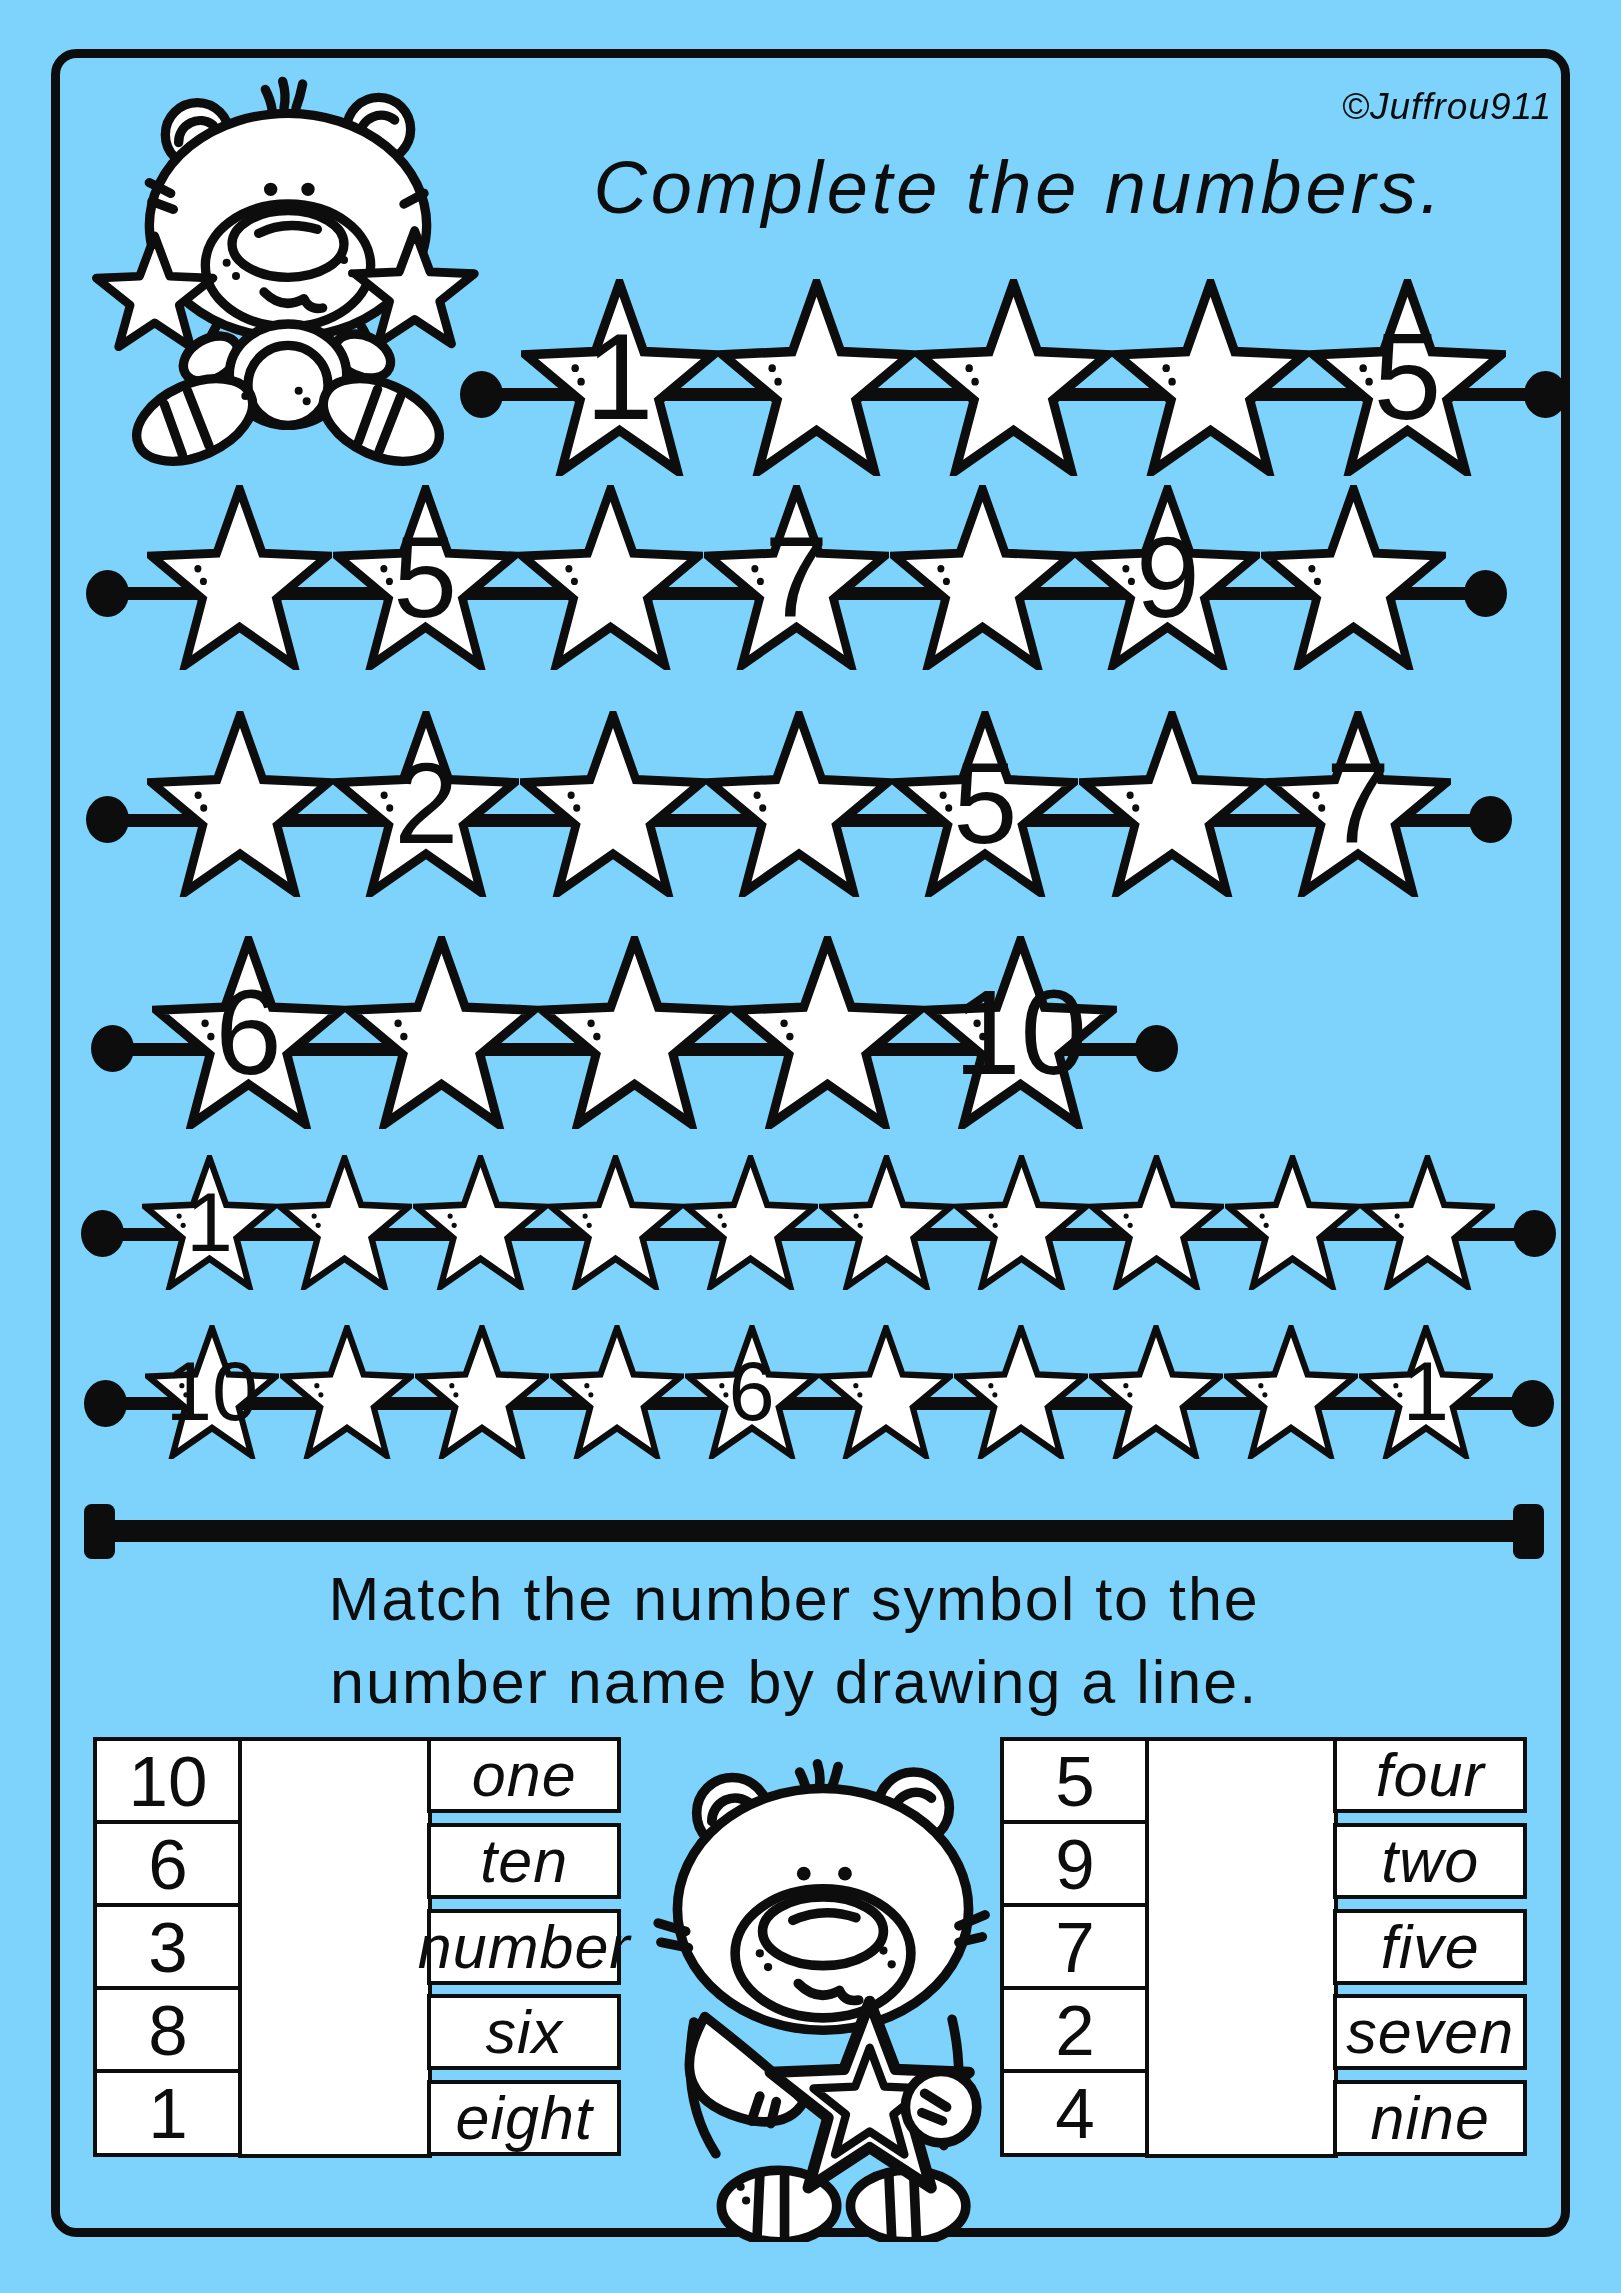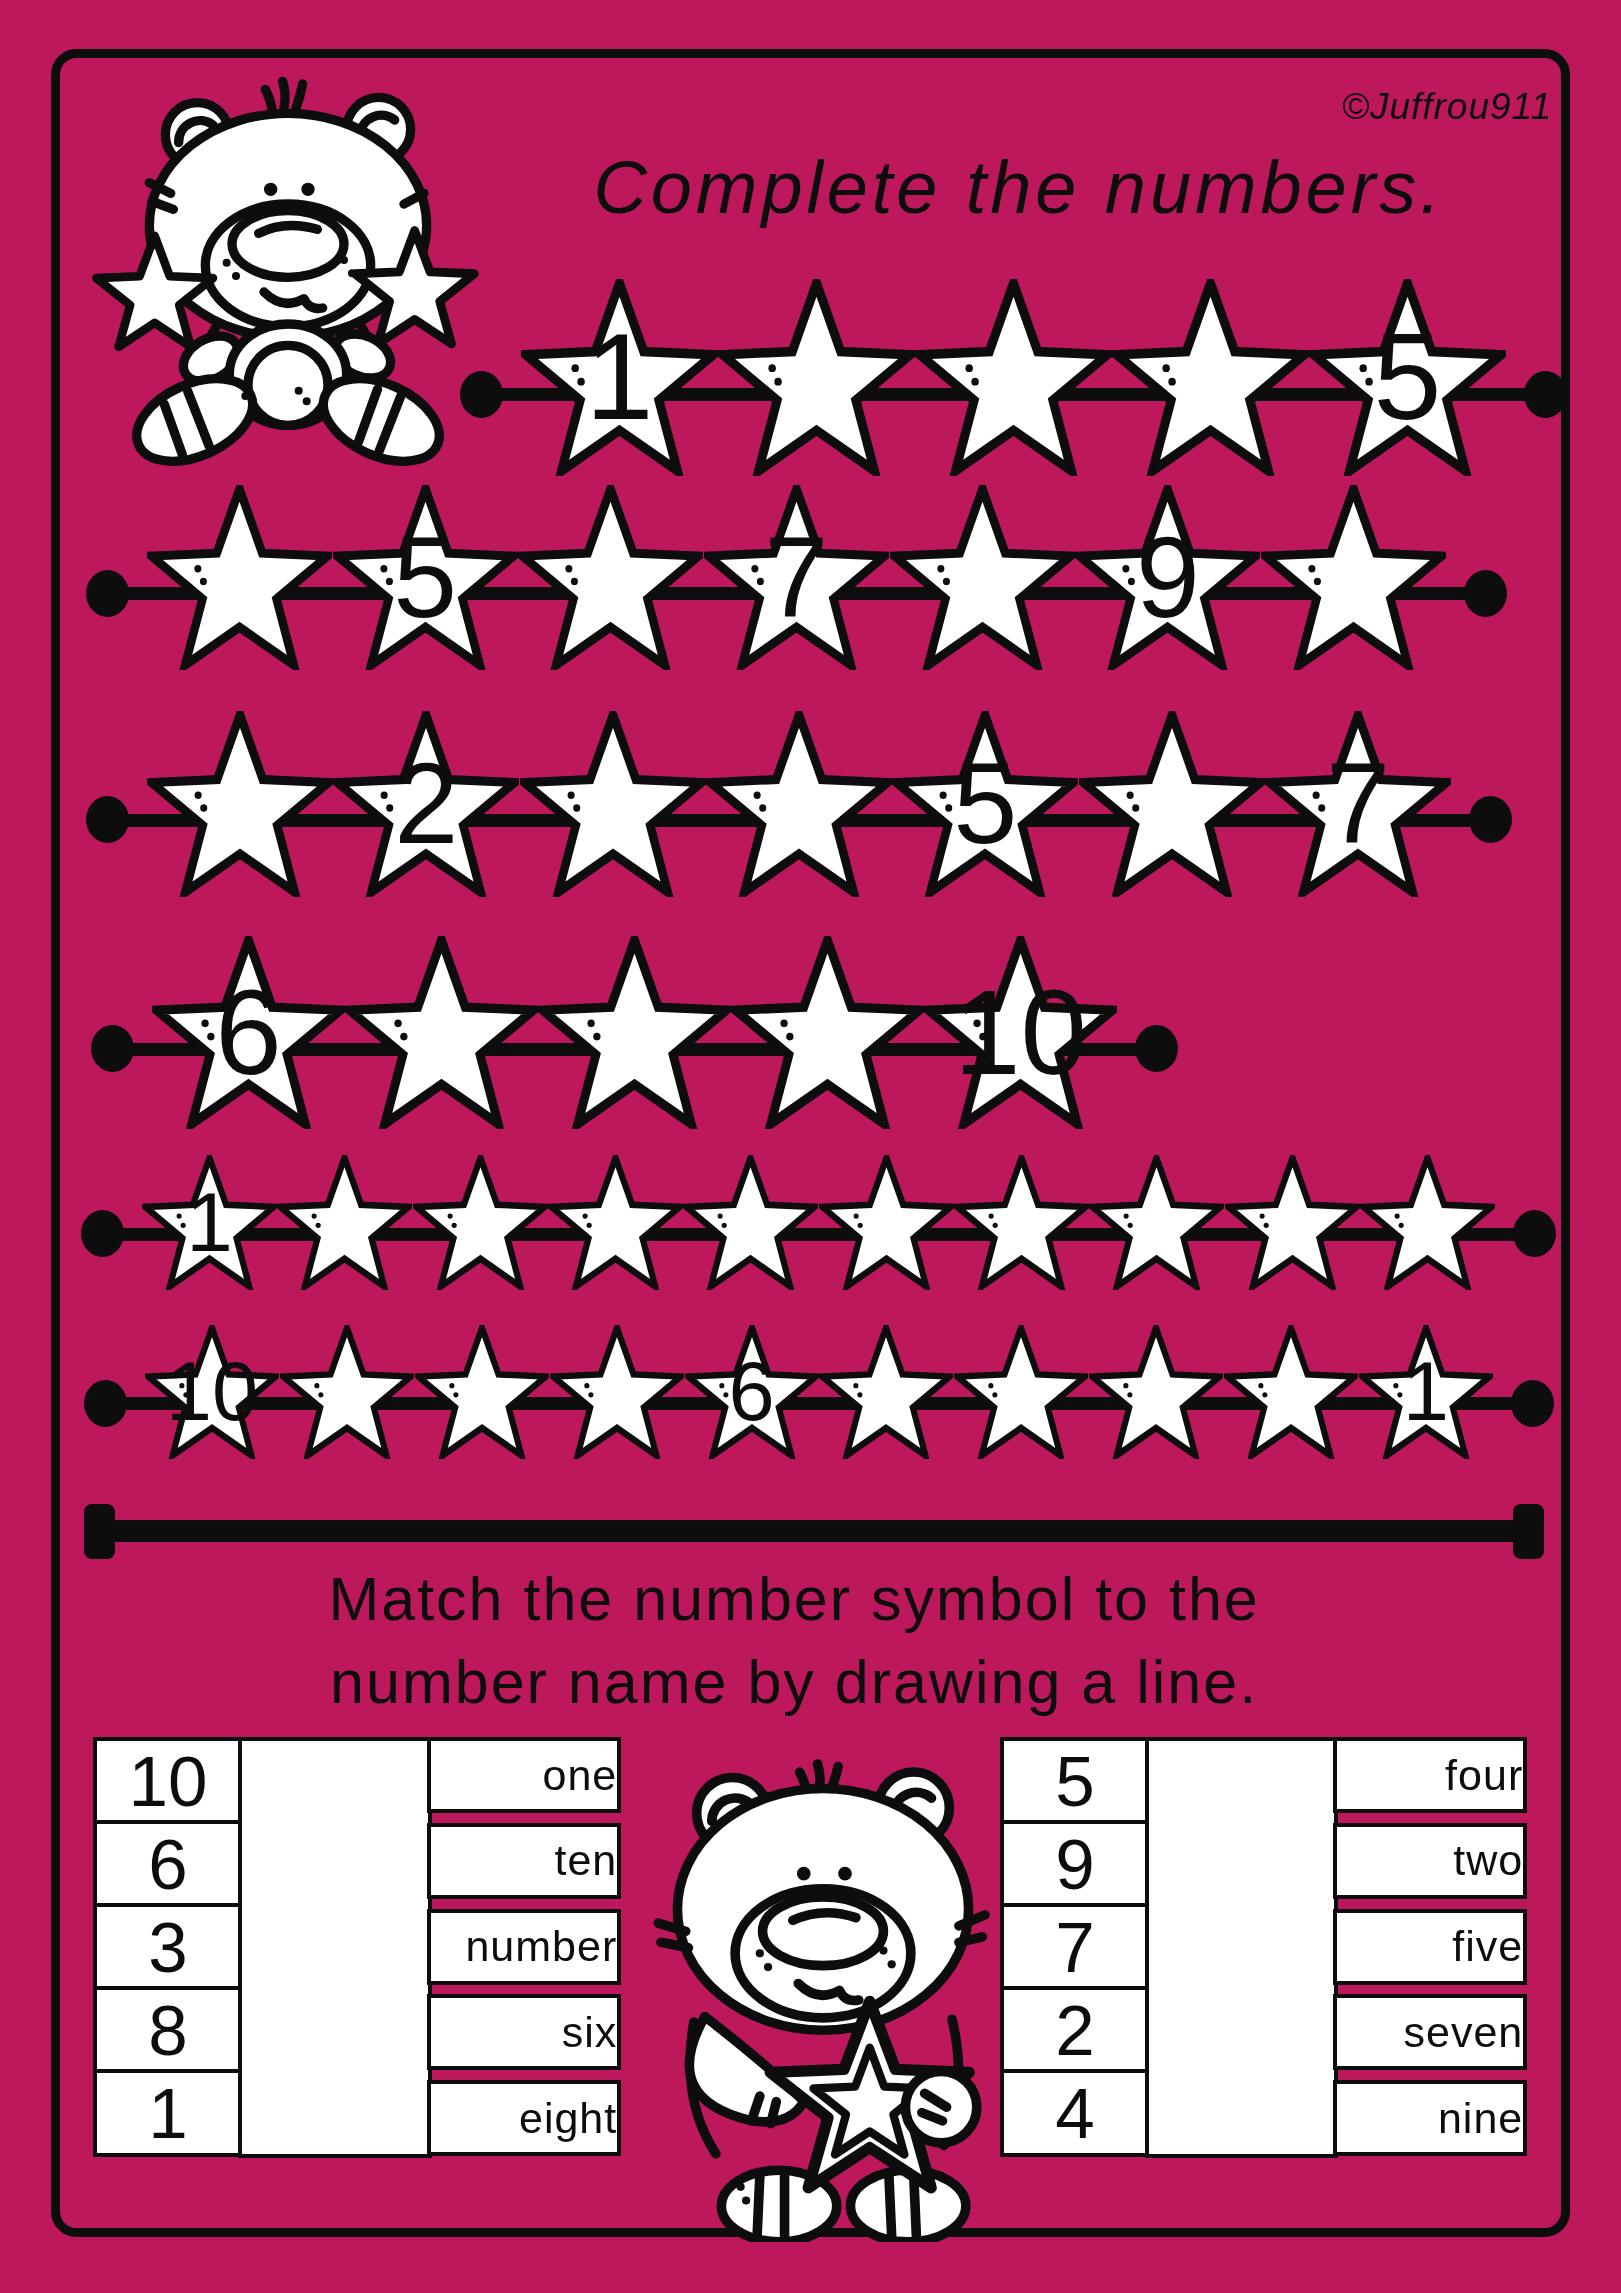--- a/index.html
+++ b/index.html
@@ -1,16 +1,16 @@
 <!DOCTYPE html>
 <html><head>
 <meta charset="utf-8">
 <style>
   html,body{margin:0;padding:0;background:#fff;}
-  #page{position:relative;width:1621px;height:2294px;background:#be185d;overflow:hidden;
+  #page{position:relative;width:1621px;height:2294px;background:#7dd3fc;overflow:hidden;
         font-family:"Liberation Sans", sans-serif;color:#0d0d0d;}
 
   
   .page-border{position:absolute;left:51px;top:49px;width:1519px;height:2188px;
 I               border:9.8px solid #0d0d0d;border-radius:25.5px;box-sizing:border-box;}
   .page-border{position:absolute;left:51px;top:49px;width:1519px;height:2188px;
                border:9.8px solid #0d0d0d;border-radius:25.5px;box-sizing:border-box;}
 
   .copyright{position:absolute;top:86px;right:69px;font-size:37px;font-style:italic;
              letter-spacing:1px;}
@@ -49,22 +49,22 @@
   .match-table{position:absolute;top:1737px;display:flex;align-items:flex-start;}
   .col-nums{display:flex;flex-direction:column;}
   .num-cell{width:var(--wn);height:88px;margin-top:-4.9px;border:4.9px solid #0d0d0d;
             box-sizing:border-box;background:#fff;display:flex;align-items:center;
             justify-content:center;font-size:71px;}
   .num-cell:first-child{margin-top:0;}
   .col-blank{width:var(--wb);height:421px;border:4.9px solid #0d0d0d;box-sizing:border-box;
              margin-left:-4.9px;background:#fff;}
   .col-names{display:flex;flex-direction:column;margin-left:-4.9px;width:var(--wm);}
   .name-cell{height:76px;margin-bottom:9.8px;border:4.9px solid #0d0d0d;box-sizing:border-box;
-             background:#fff;display:flex;align-items:center;justify-content:flex-end;
-             font-size:43px;letter-spacing:1px;}
+             background:#fff;display:flex;align-items:center;justify-content:center;
+             font-size:61px;letter-spacing:1px;font-style:italic;}
   .name-cell:last-child{margin-bottom:0;}
 
   .bear{position:absolute;}
 </style>
 </head>
 <body>
 
 <div id="page">
 
   <div class="page-border"></div>

